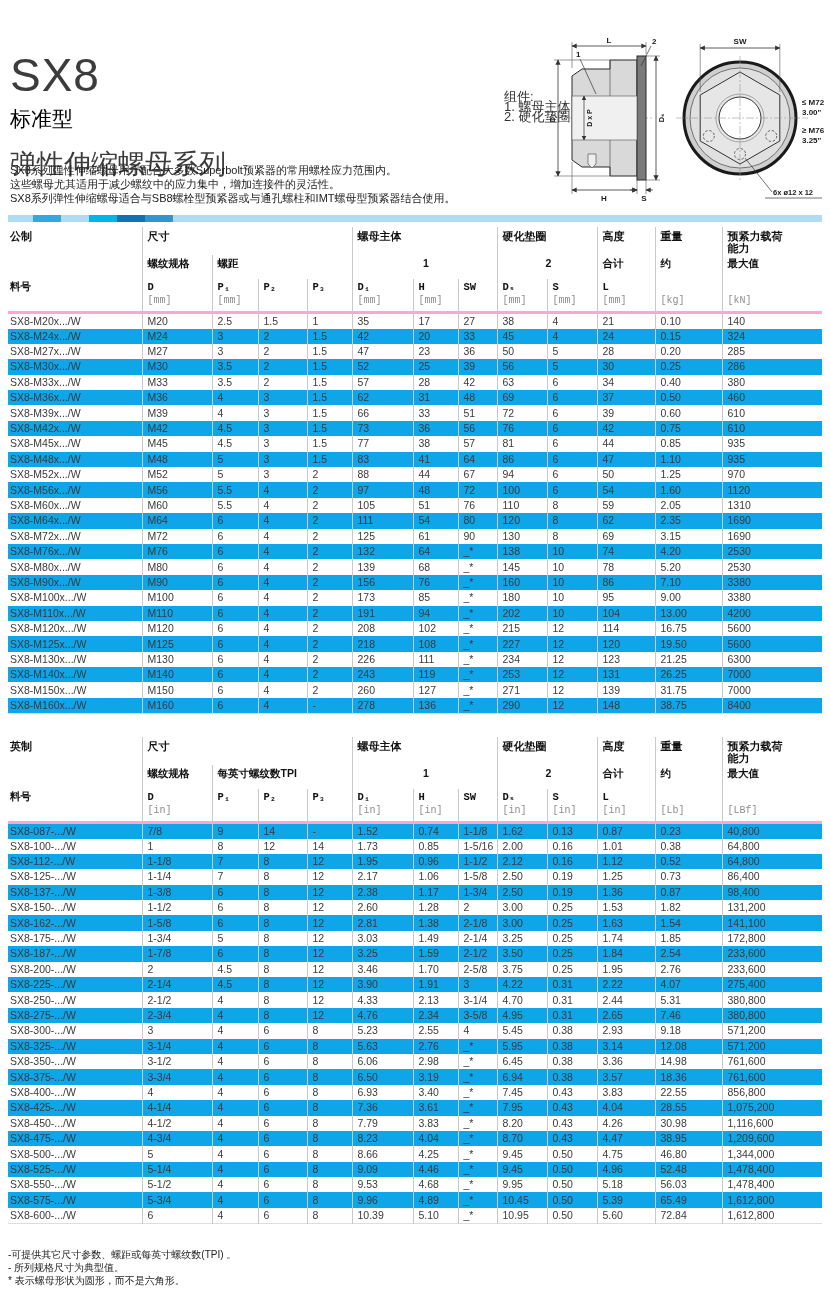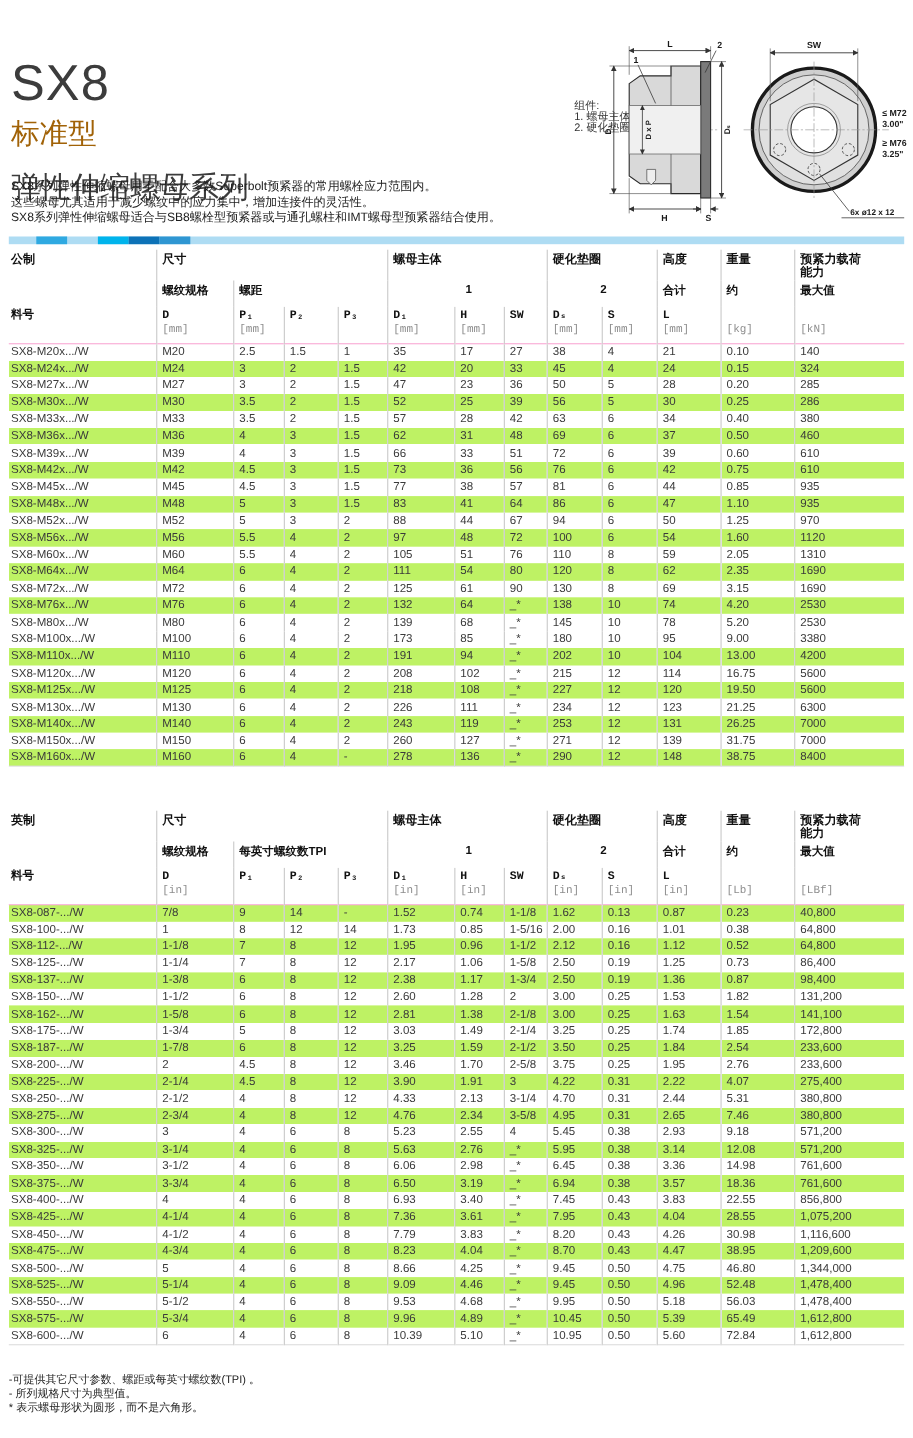--- a/index.html
+++ b/index.html
@@ -3,47 +3,47 @@
 <meta charset="utf-8">
 <style>
   * { margin:0; padding:0; box-sizing:border-box; }
   html,body { background:#ffffff; }
   .page {
     position:relative; width:830px; height:1307px; background:#fff;
     font-family:"Liberation Sans","DejaVu Sans",sans-serif; color:#333; overflow:hidden;
   }
   .title-block { position:absolute; left:10px; top:52px; }
   .product-title { font-size:46px; font-weight:400; color:#3c3c3c; line-height:1.0; letter-spacing:1px; }
-  .subtitle1 { font-size:26px; color:#a16207; margin-top:9px; line-height:1.1; }
+  .subtitle1 { font-size:21px; color:#000000; margin-top:9px; line-height:1.1; }
   .subtitle2 { font-size:27px; color:#3c3c3c; margin-top:20px; line-height:1.1; }
   .desc { position:absolute; left:10px; top:163px; font-size:11px; line-height:14px; color:#1c1c1c; }
-  .legend { position:absolute; left:522px; top:92px; font-size:10px; line-height:10px; color:#333; }
+  .legend { position:absolute; left:504px; top:92px; font-size:13px; line-height:10px; color:#333; }
   svg.drawing { position:absolute; left:540px; top:32px; width:290px; height:178px; }
   svg.drawing text { font-family:"Liberation Sans","DejaVu Sans",sans-serif; fill:#1a1a1a; }
 
   .bluebar { position:absolute; left:8px; top:215px; width:814px; height:7px; background:#aedcf3; }
 
   table.spec { position:absolute; left:8px; border-collapse:collapse; table-layout:fixed; width:814px; font-size:10.5px; }
   #metric-table { top:227px; }
   #imperial-table { top:737px; }
   .spec th, .spec td {
     border-left:1px solid #c9c9c9; text-align:left; font-weight:normal;
     padding:0 2px 0 5px; overflow:hidden; white-space:nowrap;
   }
   .spec th:first-child, .spec td:first-child { border-left:none; padding-left:2px; }
   .spec thead th { vertical-align:top; font-weight:bold; color:#111; }
   .spec thead tr.gh th { font-size:11px; padding-top:3px; line-height:12px; }
   .spec thead tr.sh th { font-size:10.5px; padding-top:2px; }
   .spec thead tr.sh th.ctr { text-align:center; }
   .spec thead tr.ch th { font-size:10.5px;font-family:Liberation Mono, monospace; }
   .spec thead tr.ch .lbl { font-weight:bold; height:16px; line-height:16px; }
   .spec thead tr.ch .unit { font-weight:normal; color:#8d8d8d; font-size:10px; height:14px; line-height:12px; }
-  .spec thead { border-bottom:1px solid #f9a8d4; }
+  .spec thead { border-bottom:3px solid #f9a8d4; }
   .spec tbody td { height:15.4px; line-height:15px; color:#3a3a3a; }
-  .spec tbody tr.alt { background:#bef264; }
+  .spec tbody tr.alt { background:#0ea5e9; }
   .spec { border-bottom:1px solid #ddd; }
 
   .footnotes { position:absolute; left:8px; top:1248px; font-size:10px; line-height:13px; color:#1c1c1c; }
 </style>
 </head>
 <body>
 
 <div class="page">
 
   <div class="title-block">
@@ -486,20 +486,35 @@
           <td>2</td>
           <td>139</td>
           <td>68</td>
           <td>_*</td>
           <td>145</td>
           <td>10</td>
           <td>78</td>
           <td>5.20</td>
           <td>2530</td>
         </tr>
+        <tr class="alt">
+          <td>SX8-M90x.../W</td>
+          <td>M90</td>
+          <td>6</td>
+          <td>4</td>
+          <td>2</td>
+          <td>156</td>
+          <td>76</td>
+          <td>_*</td>
+          <td>160</td>
+          <td>10</td>
+          <td>86</td>
+          <td>7.10</td>
+          <td>3380</td>
+        </tr>
         <tr>
           <td>SX8-M100x.../W</td>
           <td>M100</td>
           <td>6</td>
           <td>4</td>
           <td>2</td>
           <td>173</td>
           <td>85</td>
           <td>_*</td>
           <td>180</td>

